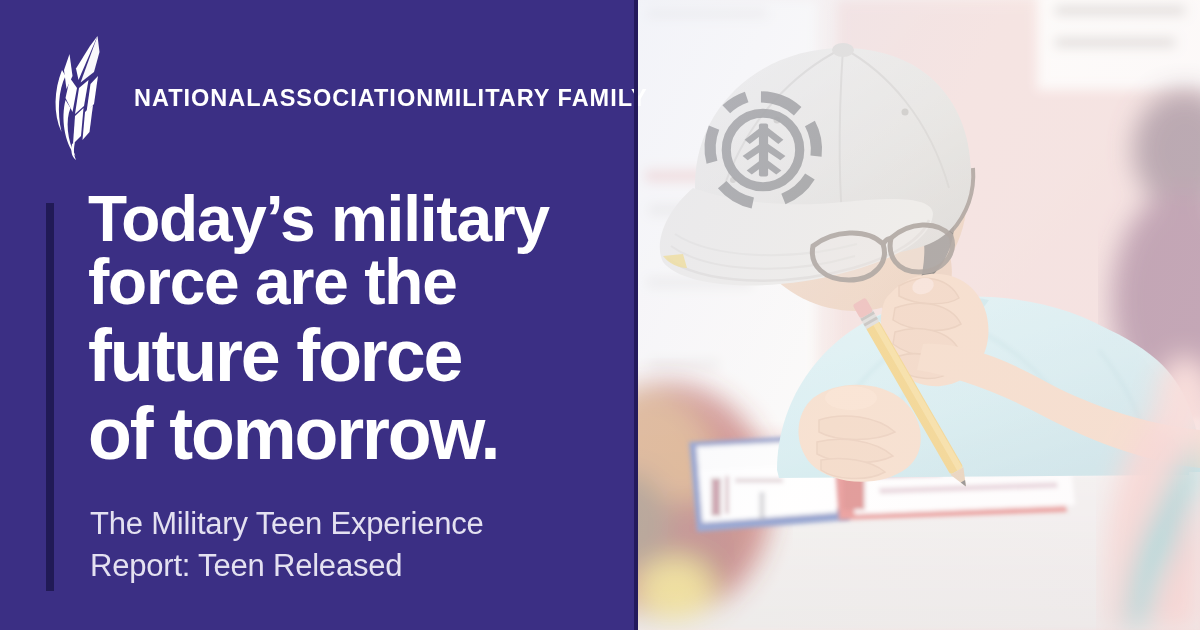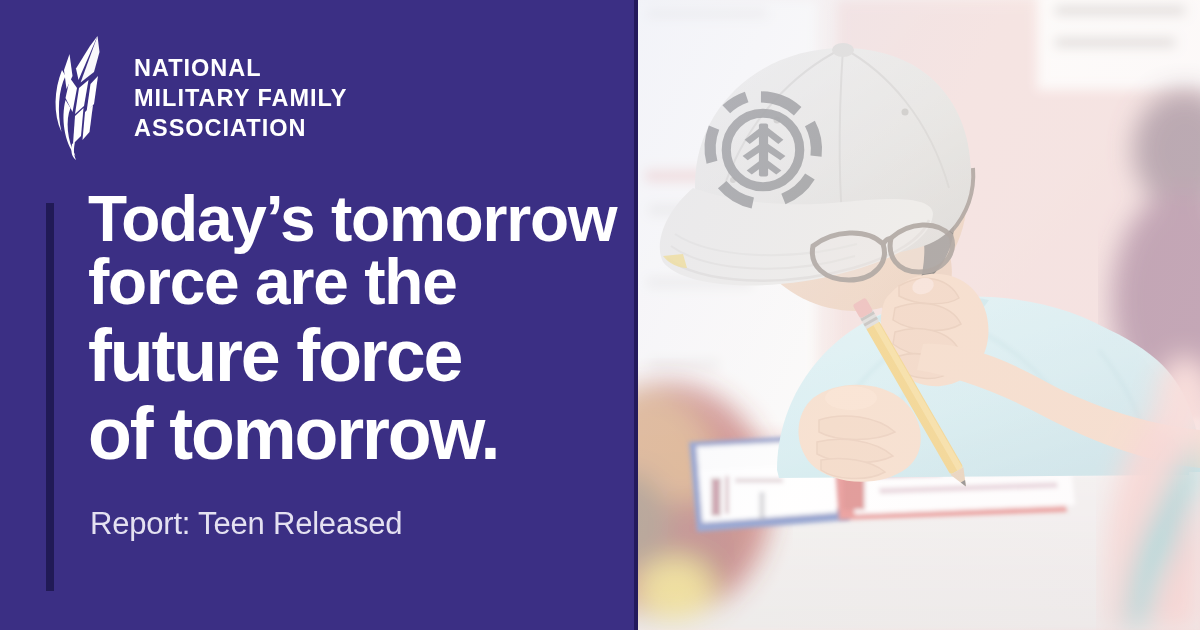--- a/index.html
+++ b/index.html
@@ -42,21 +42,21 @@
   }
   .flame-mark {
     width:66px; height:130px;
     flex:0 0 66px;
     position:relative;
   }
   .flame-mark svg { display:block; width:66px; height:130px; }
 
   .logo-words {
     display:flex;
-    flex-direction:column;
+    flex-direction:row;
     justify-content:center;
     padding-top:4px;
   }
   .logo-line {
     color:#ffffff;
     font-weight:700;
     font-size:23.5px;
     letter-spacing:1.0px;
     line-height:1.27;
     white-space:nowrap;
@@ -158,35 +158,36 @@
             <path d="M37.0 80 L45.0 73 L41.5 100 L34.5 108 Z"></path>
 
             <path d="M17.5 68 C13.0 86, 16.0 110, 27.5 124 C19.0 108, 17.5 88, 22.5 76 Z"></path>
 
             <path d="M24.0 112 C22.5 120, 24.0 125, 28.0 128 C25.5 122, 25.5 117, 27.0 110 Z"></path>
           </g>
         </svg>
       </div>
       <div class="logo-words">
         <div class="logo-line">NATIONAL</div>
+        <div class="logo-line">ASSOCIATION</div>
         <div class="logo-line">MILITARY FAMILY</div>
-        <div class="logo-line">ASSOCIATION</div>
       </div>
     </div>
 
     <div class="accent-bar"></div>
 
     <div class="headline-block">
-      <div class="hl-light">Today’s tomorrow</div>
+      <div class="hl-light">Today’s military</div>
       <div class="hl-light">force are the</div>
       <div class="hl-bold">future force</div>
       <div class="hl-bold">of tomorrow.</div>
     </div>
 
     <div class="subtitle">
+      <div>The Military Teen Experience</div>
       <div>Report: Teen Released</div>
     </div>
   </div>
 
   <div class="panel-edge"></div>
 
   <div class="photo">
     <svg class="photo-svg" viewBox="0 0 563 630" xmlns="http://www.w3.org/2000/svg" aria-hidden="true">
       <defs>
         <linearGradient id="wallG" x1="0" y1="0" x2="1" y2="1">

